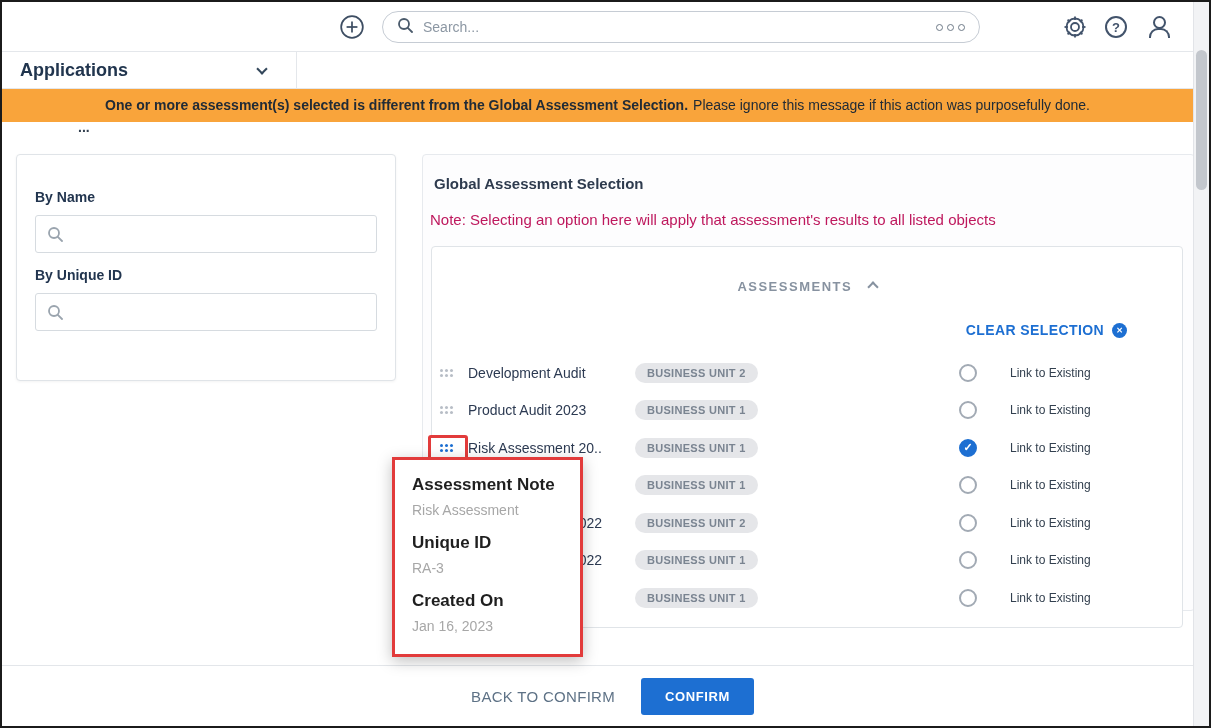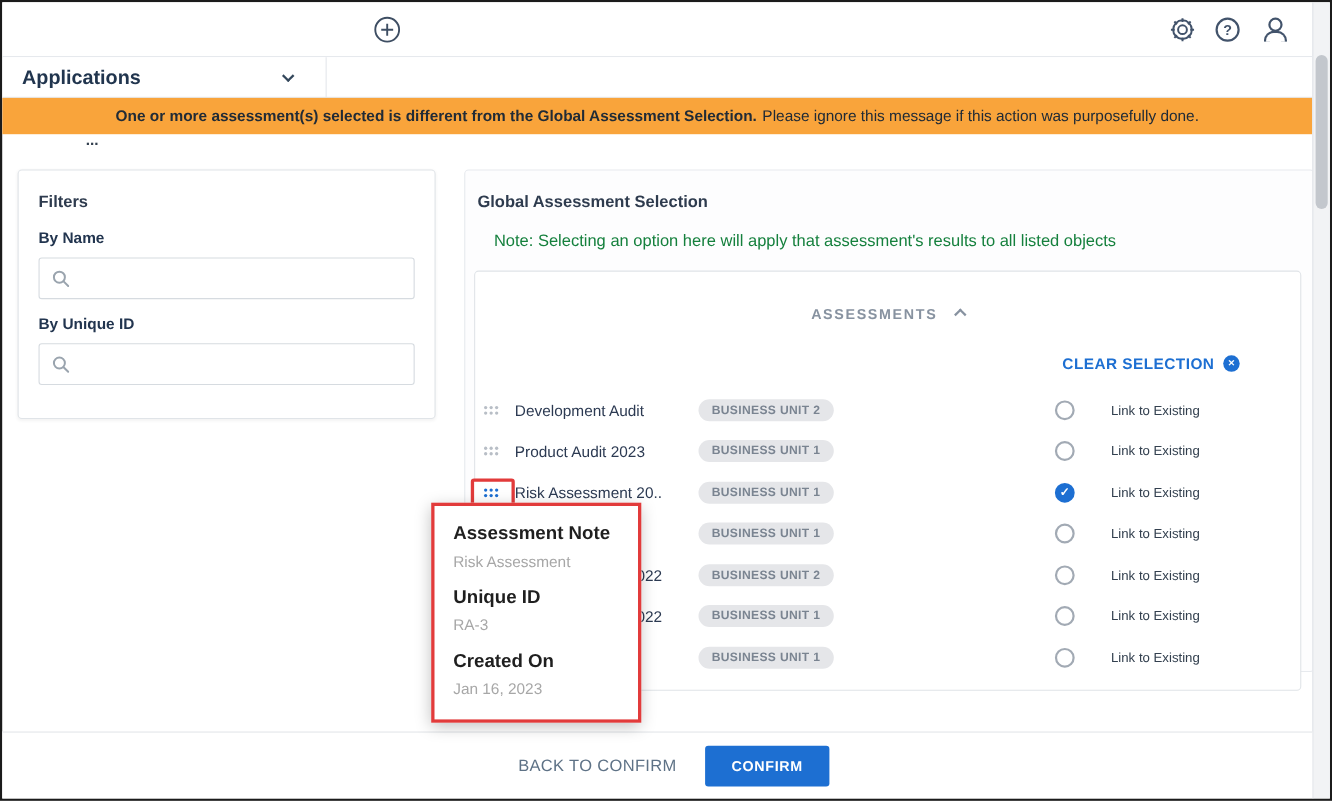--- a/index.html
+++ b/index.html
@@ -49,21 +49,21 @@
   .filters{position:absolute;left:14px;top:152px;width:380px;height:227px;background:#fff;border:1px solid #E0E4E8;border-radius:4px;box-shadow:0 1px 3px rgba(0,0,0,.05);padding:20px 18px;}
   .filters h3{font-size:15px;font-weight:700;color:#2E3B4E;margin-bottom:16px;}
   .filters label{display:block;font-size:14px;font-weight:700;color:#22354F;margin:14px 0 10px;}
   .inwrap{position:relative;}
   .inwrap svg{position:absolute;left:12px;top:11px;}
   .inwrap input{width:100%;height:38px;border:1px solid #D6DBE0;border-radius:3px;padding:0 10px 0 38px;font-size:14px;color:#33404F;outline:none;}
 
   
   .maincard{position:absolute;left:420px;top:152px;width:773px;height:457px;background:#FDFDFE;border:1px solid #E7EAEE;border-radius:4px;}
   .mtitle{position:absolute;left:11px;top:20px;font-size:15px;font-weight:700;color:#2E3B4E;}
-  .mnote{position:absolute;left:26px;top:56px;font-size:15px;color:#15803d;}
+  .mnote{position:absolute;left:7px;top:56px;font-size:15px;color:#be185d;}
   .acard{position:absolute;left:8px;top:91px;width:752px;height:382px;background:#fff;border:1px solid #E0E4E8;border-radius:4px;}
   .ahead{margin-top:30px;text-align:center;cursor:pointer;}
   .ahead .hlbl{font-size:13px;font-weight:700;letter-spacing:1.5px;color:#8792A0;}
   .ahead .chev{color:#8792A0;margin-left:12px;}
   .clear{position:absolute;right:55px;top:75px;display:flex;align-items:center;gap:8px;cursor:pointer;}
   .clear .clbl{font-size:14px;font-weight:700;letter-spacing:.4px;color:var(--accent);text-align:center;}
   .clrx{width:15px;height:15px;border-radius:50%;background:var(--accent);position:relative;flex:none;}
   .clrx::after{content:"\2715";position:absolute;left:0;right:0;top:0;bottom:0;display:flex;align-items:center;justify-content:center;color:#fff;font-size:8px;font-weight:bold;}
 
   .rows{position:absolute;left:0;right:0;top:107px;}
@@ -103,20 +103,34 @@
 <div class="page">
 
   <header class="topbar">
     <span class="plus">
       <svg width="26" height="26" viewBox="0 0 24 24">
           <circle cx="12" cy="12" r="10" fill="none" stroke="#3E4E63" stroke-width="1.6"></circle>
           <line x1="12" y1="7" x2="12" y2="17" stroke="#3E4E63" stroke-width="1.6"></line>
           <line x1="7" y1="12" x2="17" y2="12" stroke="#3E4E63" stroke-width="1.6"></line>
         </svg>
     </span>
+    <div class="searchpill">
+      <span>
+        <svg width="16" height="16" viewBox="0 0 16 16">
+            <circle cx="7" cy="7" r="5" fill="none" stroke="#4A5A6B" stroke-width="1.8"></circle>
+            <line x1="10.8" y1="10.8" x2="15" y2="15" stroke="#4A5A6B" stroke-width="1.8" stroke-linecap="round"></line>
+          </svg>
+      </span>
+      <input placeholder="Search..." style="">
+      <span class="ooo">
+          <i></i>
+          <i></i>
+          <i></i>
+        </span>
+    </div>
     <span class="tb-icon gearpos">
       <svg width="24" height="24" viewBox="0 0 24 24" stroke="#42536B" fill="none" stroke-width="1.8">
         <circle cx="12" cy="12" r="4"></circle>
           <circle cx="12" cy="12" r="8.5"></circle>
         <line x1="12" y1="1.5" x2="12" y2="5"></line>
           <line x1="12" y1="19" x2="12" y2="22.5"></line>
         <line x1="1.5" y1="12" x2="5" y2="12"></line>
           <line x1="19" y1="12" x2="22.5" y2="12"></line>
         <line x1="4.6" y1="4.6" x2="7" y2="7"></line>
           <line x1="17" y1="17" x2="19.4" y2="19.4"></line>
@@ -138,21 +152,20 @@
       <span class="chev down"></span>
     </div>
   </nav>
 
   <div class="banner">
     <b>One or more assessment(s) selected is different from the Global Assessment Selection.</b><span>Please ignore this message if this action was purposefully done.</span>
   </div>
   <div class="trunc">...</div>
 
   <aside class="filters">
-    <h3>Filters</h3>
     <label>By Name</label>
     <div class="inwrap">
       <svg width="16" height="16" viewBox="0 0 16 16">
           <circle cx="7" cy="7" r="5" fill="none" stroke="#9AA4AE" stroke-width="1.8"></circle>
           <line x1="10.8" y1="10.8" x2="15" y2="15" stroke="#9AA4AE" stroke-width="1.8" stroke-linecap="round"></line>
         </svg>
       <input style="">
     </div>
     <label>By Unique ID</label>
     <div class="inwrap">

